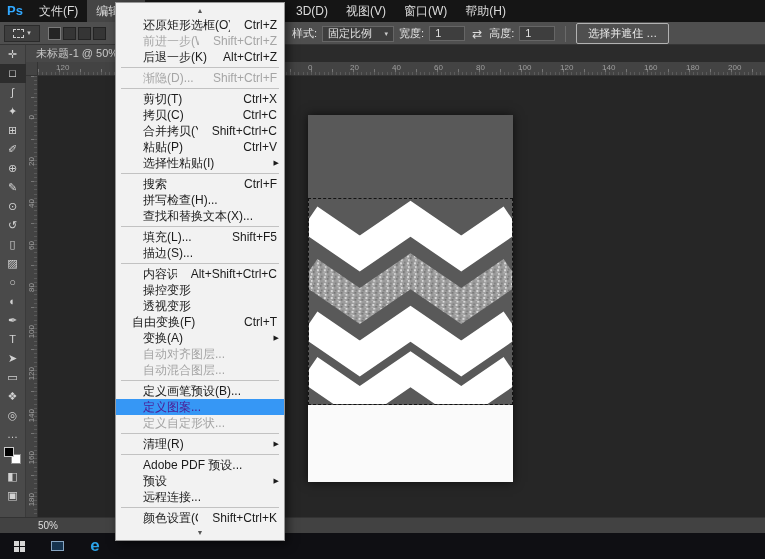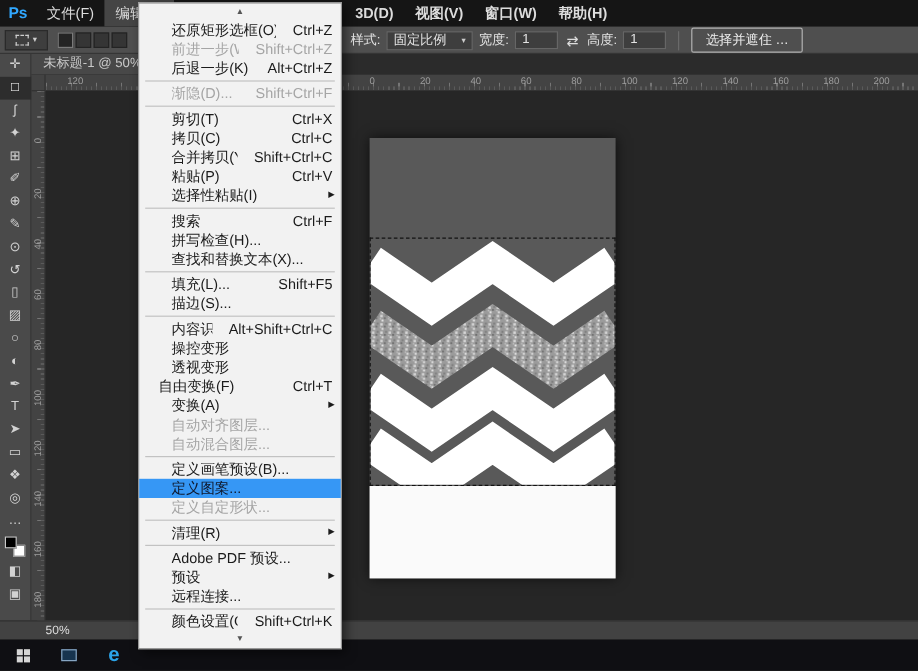--- a/index.html
+++ b/index.html
@@ -8,21 +8,21 @@
     position: relative;
     background:#262626;
     font-family:"Liberation Sans","DejaVu Sans",sans-serif;
     overflow:hidden;
     -webkit-font-smoothing:antialiased;
   }
   
   #menubar{position:absolute;left:0;top:0;width:100%;height:22px;background:#151515;display:flex;align-items:stretch;color:#dcdcdc;font-size:12px;z-index:5;}
   .ps-logo{width:30px;text-align:center;line-height:22px;color:#31a8ff;font-weight:bold;font-size:13px;}
   .mb-group{display:flex;align-items:flex-end;}
-  #mb-right{position:absolute;left:287px;top:0;height:22px;display:flex;font-weight:bold;}
+  #mb-right{position:absolute;left:287px;top:0;height:22px;display:flex;}
   .mb-item{padding:0 9px;line-height:22px;white-space:nowrap;}
   .mb-active{background:#454545;}
   
   #optionsbar{position:absolute;left:0;top:22px;width:100%;height:23px;background:#4f4f4f;border-bottom:1px solid #353535;display:flex;align-items:center;color:#e3e3e3;font-size:11px;z-index:4;}
   .tool-preset{margin-left:4px;width:36px;height:17px;background:#3e3e3e;border:1px solid #2a2a2a;display:flex;align-items:center;justify-content:center;gap:3px;}
   .tp-icon{width:11px;height:9px;border:1px dashed #cfcfcf;}
   .tp-caret{font-size:7px;color:#ccc;}
   .ob-modes{display:flex;gap:2px;margin-left:8px;}
   .mode-sq{width:13px;height:13px;background:#353535;border:1px solid #232323;}
   .mode-sq.sel{background:#242424;border-color:#7a7a7a;}
@@ -71,21 +71,21 @@
   .tv-rect{width:13px;height:10px;border:1px solid #87a5c2;background:#17344f;}
   .edge-e{color:#2ba3e8;font-size:17px;font-weight:bold;line-height:26px;}
   
   #edit-menu{position:absolute;left:115px;top:2px;width:170px;background:#f2f2f2;border:1px solid #979797;box-shadow:3px 3px 9px rgba(0,0,0,.55);z-index:50;padding:1px 0;}
   .menu-scroll{height:13px;line-height:13px;text-align:center;font-size:7px;color:#555;}
   .menu-item{height:16px;line-height:16px;display:flex;align-items:center;padding:0 7px 0 27px;font-size:12px;color:#1b1b1b;position:relative;white-space:nowrap;}
   .mi-label{flex:1;overflow:hidden;}
   .mi-shortcut{margin-left:14px;}
   .mi-arrow{position:absolute;right:5px;font-size:7px;}
   .menu-item.disabled{color:#a5a5a5;}
-  .menu-item.highlighted{background:var(--accent,#3697f5);color:#0f172a;}
+  .menu-item.highlighted{background:var(--accent,#3697f5);color:#4c1d95;}
   .menu-sep{height:1px;background:#c2c2c2;margin:2px 5px;}
 </style>
 </head>
 <body>
 
 <div id="menubar">
   <div class="ps-logo">Ps</div>
   <div class="mb-group" id="mb-left">
       <span class="mb-item" style="display: block;">文件(F)</span>
       <span class="mb-item mb-active" style="display: block;">编辑(E)</span>

